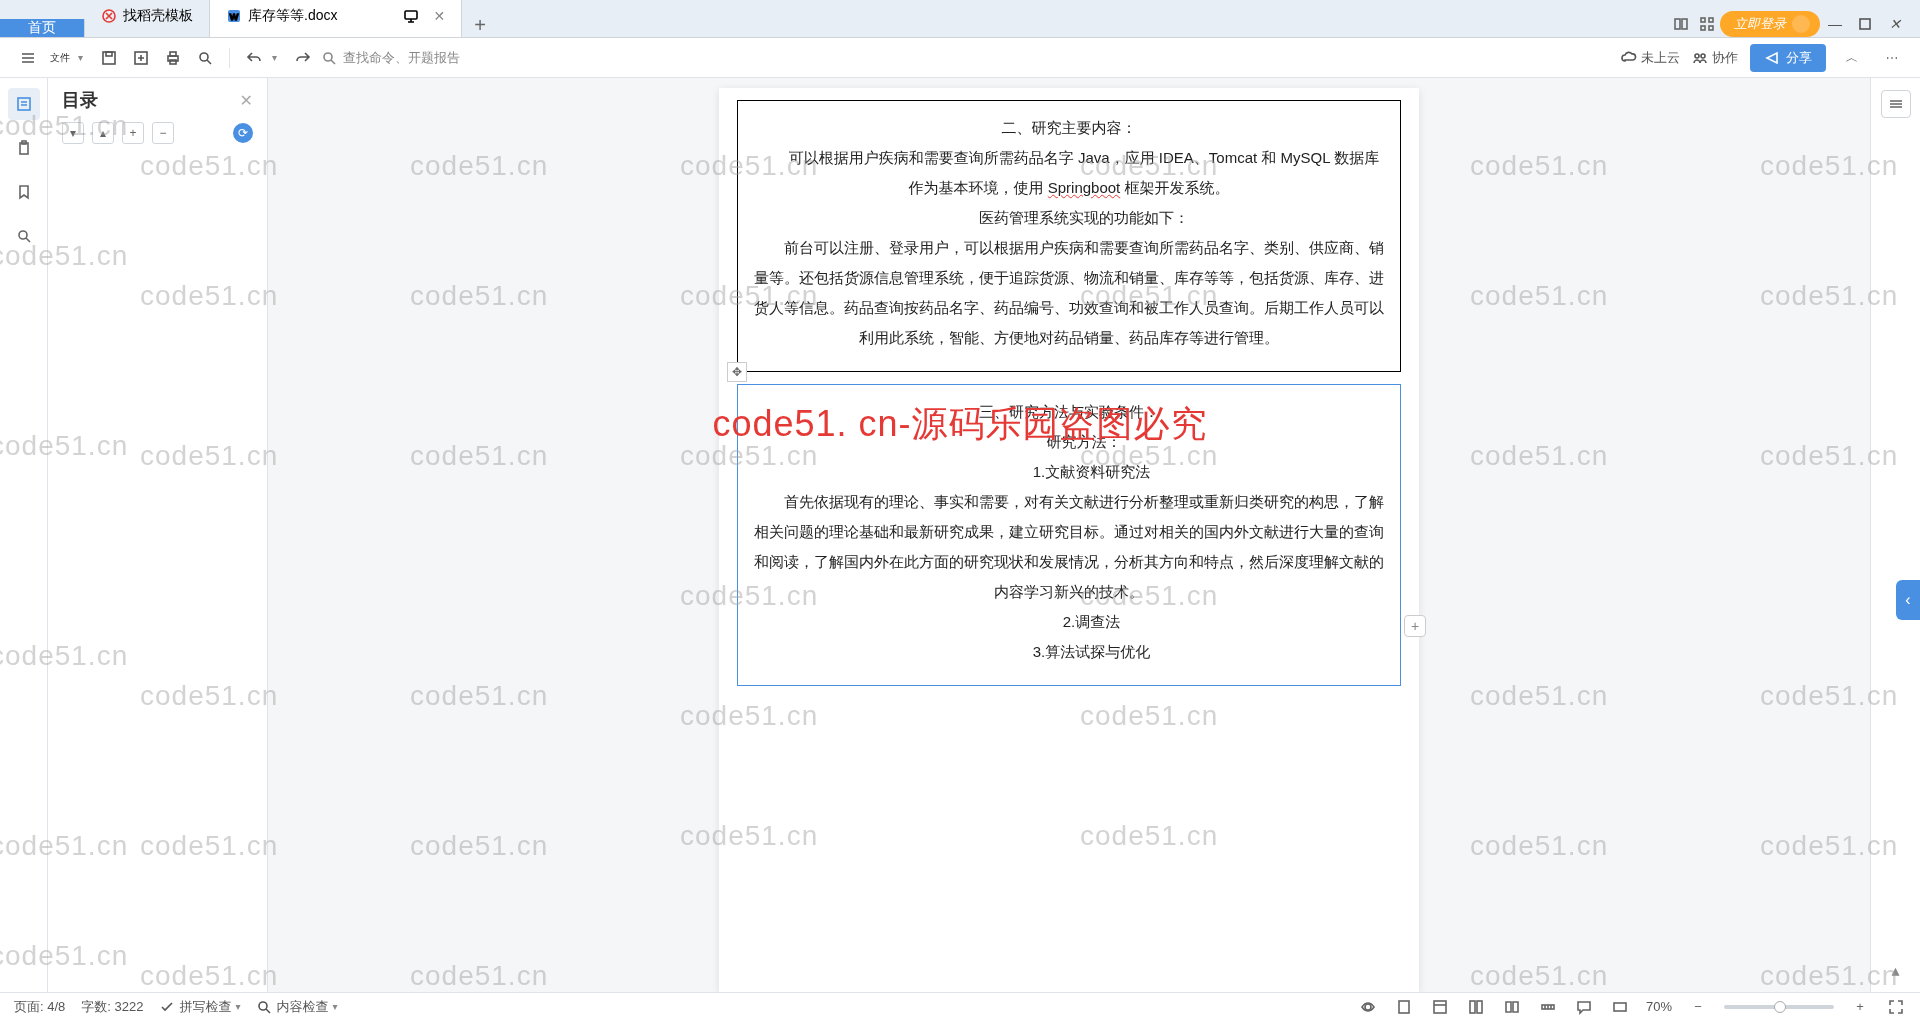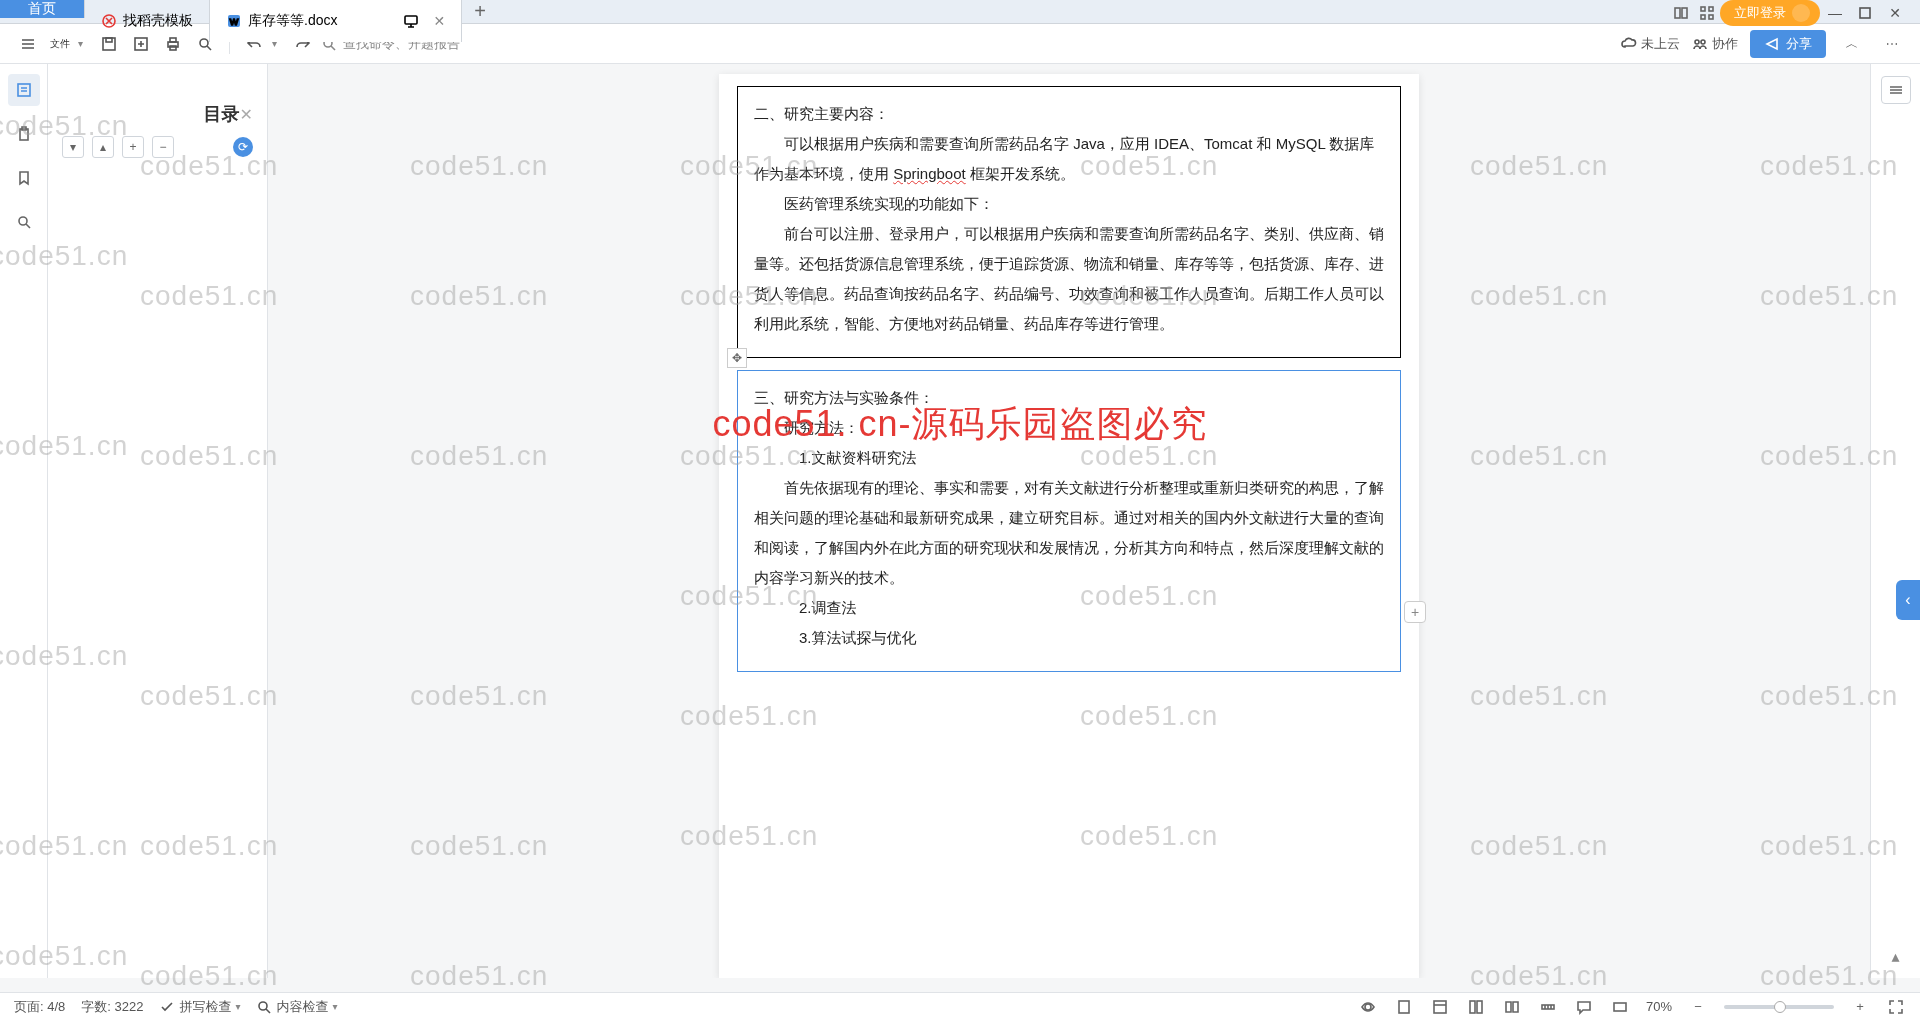--- a/index.html
+++ b/index.html
@@ -1,27 +1,27 @@
 <!DOCTYPE html>
 <html><head>
 <meta charset="utf-8">
 <style>
 * { margin:0; padding:0; box-sizing:border-box; font-family:"Microsoft YaHei","PingFang SC",sans-serif; }
 body { width:1920px; height:1020px; background:#f5f6f7; overflow:hidden; position:relative; }
 
 
-.titlebar { height:24px; background:#e8eef5; display:flex; align-items:flex-start; border-bottom:1px solid #d0d5db; }
+.titlebar { height:38px; background:#e8eef5; display:flex; align-items:flex-end; border-bottom:1px solid #d0d5db; }
 .ttab { display:flex; align-items:center; gap:6px; padding:12px 16px; font-size:14px; border-right:1px solid #d0d5db; position:relative; cursor:pointer; }
 .ttab.home { color:#fff; background:#4a90e2; font-weight:500; padding:0 28px; }
 .ttab.active { background:#fff; }
 .ttab .ticon { width:16px; height:16px; display:inline-flex; align-items:center; justify-content:center; }
 .ttab .close { margin-left:8px; color:#888; font-size:14px; }
 .titlebar .spacer { flex:1; }
 .titlebar .newtab { width:36px; display:flex; align-items:center; justify-content:center; color:#666; font-size:20px; cursor:pointer; }
-.titlebar .right { display:flex; align-items:center; padding:0 10px; }
+.titlebar .right { display:flex; align-items:center; padding:0 10px;font-style:italic; }
 .rtbtn { width:26px; height:26px; display:flex; align-items:center; justify-content:center; color:#666; cursor:pointer; }
 .login-pill { background:#ffa726; color:#fff; border-radius:14px; padding:4px 10px 4px 14px; font-size:13px; display:flex; align-items:center; gap:6px; cursor:pointer; }
 .avatar { width:18px; height:18px; background:#fff3; border-radius:50%; }
 .winbtn { width:30px; display:flex; align-items:center; justify-content:center; color:#555; font-size:14px; cursor:pointer; }
 
 
 .menubar { height:40px; background:#fff; display:flex; align-items:center; padding:0 14px; border-bottom:1px solid #e0e3e7; gap:4px; }
 .mb-ico { width:28px; height:28px; display:flex; align-items:center; justify-content:center; color:#555; cursor:pointer; border-radius:4px; }
 .mb-div { width:1px; height:20px; background:#e0e3e7; margin:0 6px; }
 .mb-label { font-size:10px; color:#333; padding:0 4px; }
@@ -34,33 +34,33 @@
 .pill-share { background:#4a90e2; color:#fff; border-radius:4px; padding:5px 14px; display:flex; align-items:center; gap:6px; cursor:pointer; font-size:13px; }
 .mb-search { display:flex; align-items:center; gap:6px; color:#888; font-size:13px; cursor:pointer; }
 
 
 .body { display:flex; height:calc(1020px - 38px - 40px - 28px); }
 .leftrail { width:48px; background:#fff; border-right:1px solid #e0e3e7; display:flex; flex-direction:column; align-items:center; padding-top:10px; gap:12px; }
 .leftrail .rico { width:32px; height:32px; display:flex; align-items:center; justify-content:center; color:#666; cursor:pointer; border-radius:4px; }
 .leftrail .rico.active { background:#e8eef5; color:#4a90e2; }
 
 .toc { width:220px; background:#fff; border-right:1px solid #e0e3e7; padding:10px 14px; }
-.toc-head { display:flex; align-items:center; justify-content:flex-end;margin-top:28px; }
+.toc-head { display:flex; align-items:center; justify-content:space-between; }
 .toc-title { font-size:18px; font-weight:600; color:#333; }
 .toc-close { color:#aaa; cursor:pointer; }
 .toc-tools { display:flex; gap:8px; margin-top:10px; align-items:center; }
 .toc-tool { width:22px; height:22px; border:1px solid #d0d5db; border-radius:3px; display:flex; align-items:center; justify-content:center; font-size:12px; color:#666; cursor:pointer; }
 .toc-tools .spacer { flex:1; }
 .toc-dot { width:20px; height:20px; background:#4a90e2; border-radius:50%; display:flex; align-items:center; justify-content:center; color:#fff; font-size:12px; }
 
 .canvas { flex:1; background:#f5f6f7; overflow:auto; display:flex; justify-content:center; padding-top:10px; position:relative; }
 .page { width:700px; background:#fff; box-shadow:0 2px 8px rgba(0,0,0,.1); padding:0; position:relative; }
 .docbox { border:1px solid #000; margin:12px 18px 0 18px; padding:12px 16px 18px 16px; font-size:15px; line-height:2.0; color:#222; font-family:SimSun,serif; }
 .docbox .h { font-weight:400; }
-.docbox p { margin:0; }
+.docbox p { margin:0;text-align:center; }
 .docbox .indent { text-indent:2em; }
 .spellerr { text-decoration:underline wavy #e53935; text-decoration-thickness:1px; }
 
 .anchor-plus { position:absolute; right:-26px; top:230px; width:22px; height:22px; border:1px solid #ccc; border-radius:4px; background:#fff; display:flex; align-items:center; justify-content:center; font-size:14px; color:#888; cursor:pointer; }
 .pagehandle { position:absolute; left:8px; width:20px; height:20px; border:1px solid #ccc; background:#fff; display:flex; align-items:center; justify-content:center; font-size:12px; color:#666; }
 
 .rightrail { width:50px; background:#fff; border-left:1px solid #e0e3e7; display:flex; flex-direction:column; align-items:center; padding-top:12px; gap:14px; }
 .rightrail .rb { width:30px; height:28px; border:1px solid #d0d5db; border-radius:4px; display:flex; align-items:center; justify-content:center; color:#666; cursor:pointer; }
 .rightrail .rf { width:14px; display:flex; align-items:center; justify-content:center; color:#888; cursor:pointer; margin-top:auto; margin-bottom:12px; }
 

